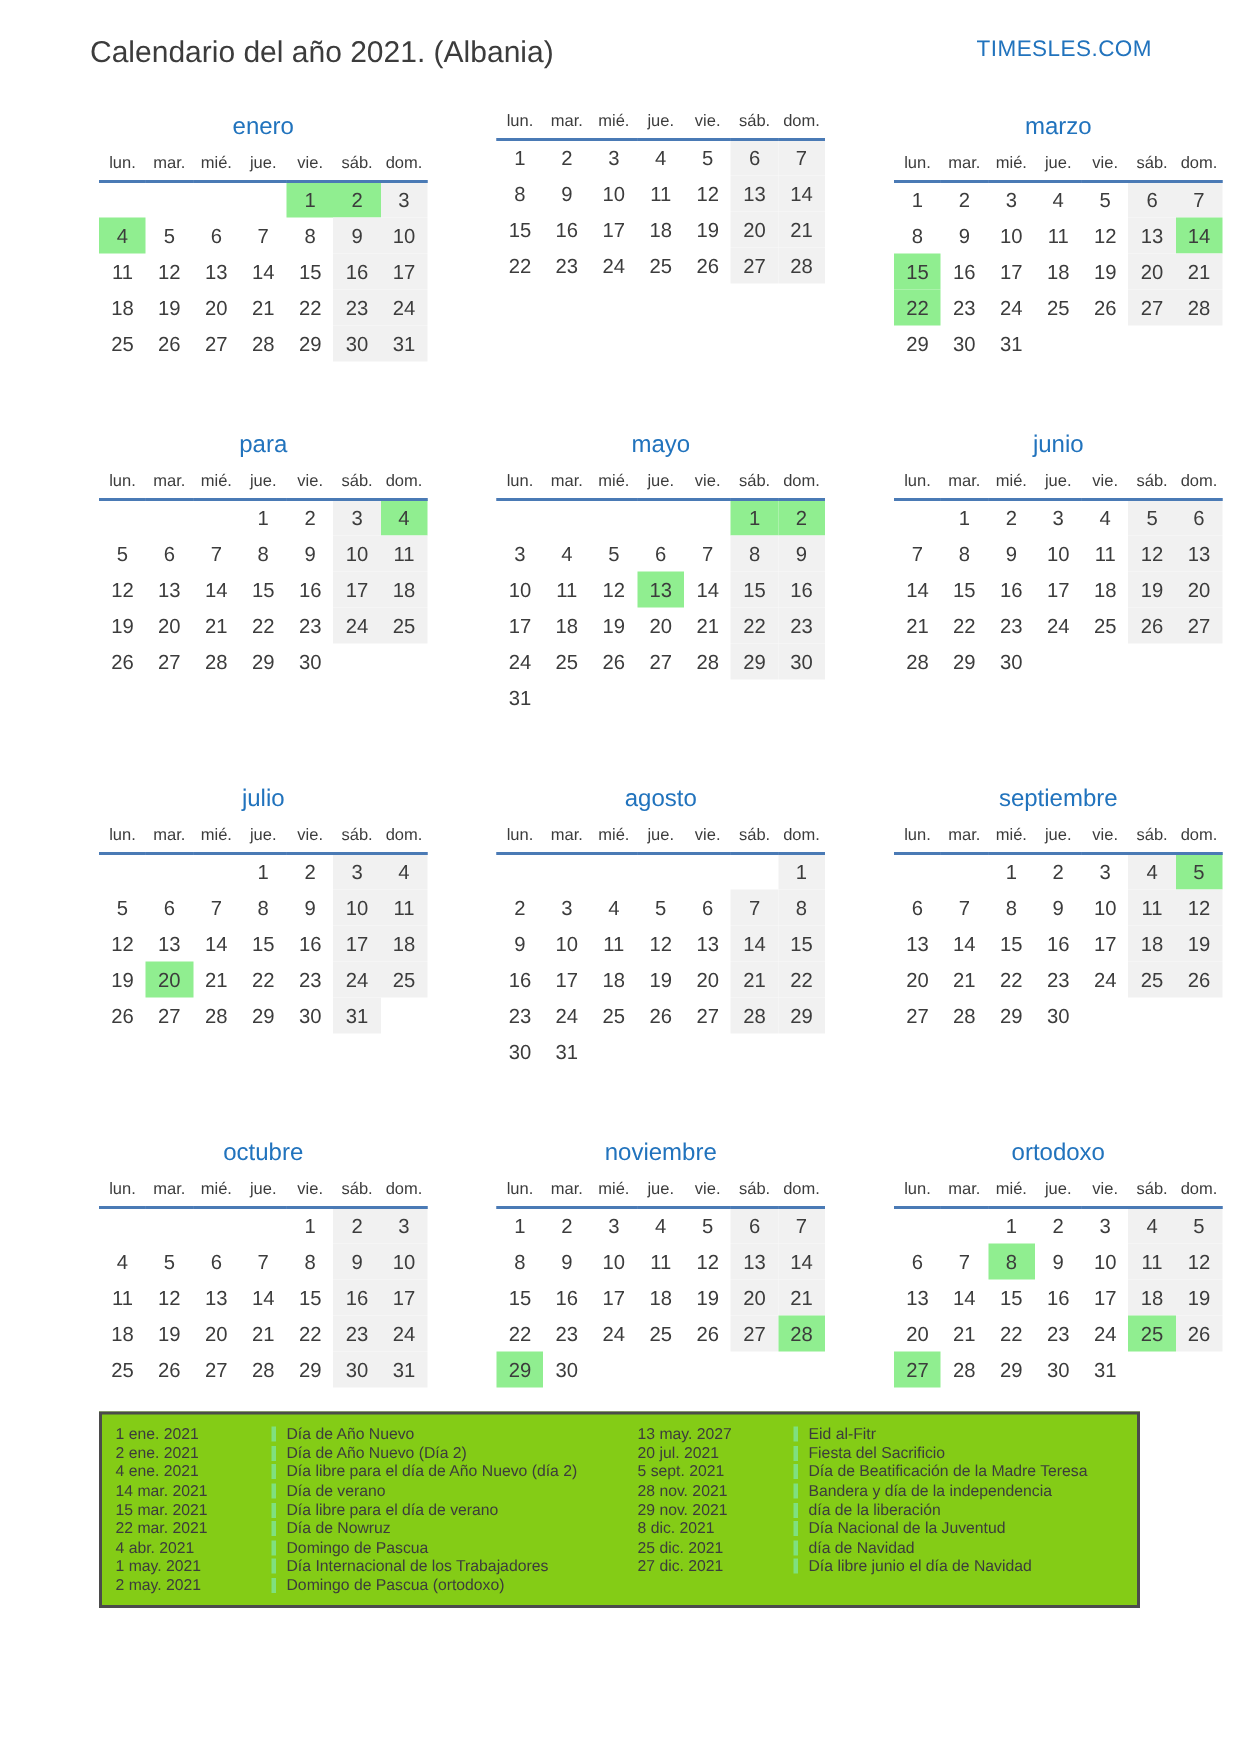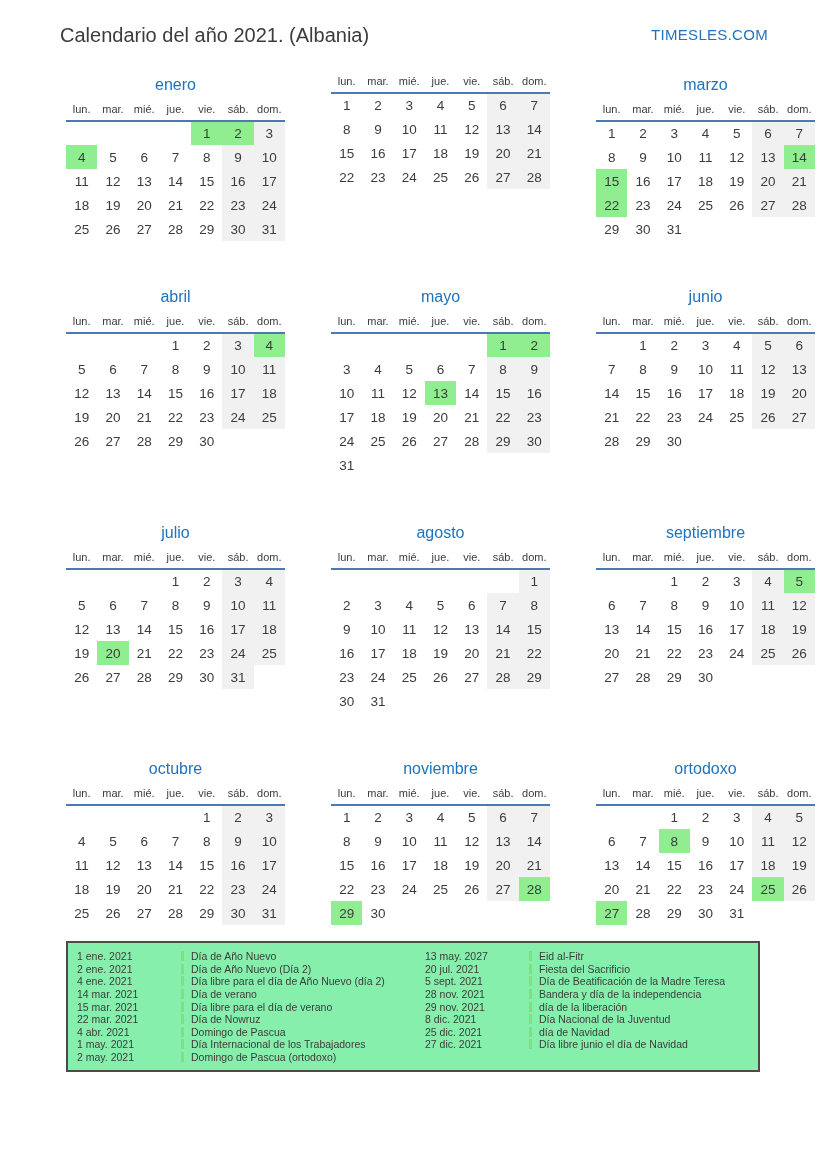--- a/index.html
+++ b/index.html
@@ -10,40 +10,40 @@
     --bargreen:#7fe07f;
     --text:#3c3c3c;
   }
   *{box-sizing:border-box;}
   html,body{margin:0;padding:0;}
   body{
     width:827px;height:1169px;background:#ffffff;
     font-family:"Liberation Sans","DejaVu Sans",sans-serif;
     color:var(--text);
   }
-  .header{display:flex;justify-content:space-between;align-items:center;padding:22px 59px 0 60px;}
+  .header{display:flex;justify-content:space-between;align-items:flex-start;padding:22px 59px 0 60px;}
   .page-title{font-size:20px;line-height:26px;color:var(--text);}
   .site-link{font-size:15px;line-height:22px;color:var(--accent);text-decoration:none;letter-spacing:.3px;cursor:pointer;}
   .months{display:grid;grid-template-columns:repeat(3,219px);column-gap:17px;row-gap:17px;margin:27px 0 0 66px;align-items:start;gap:46px;}
   .month{width:219px;}
   .month-title{font-size:16px;line-height:20px;margin-bottom:8px;text-align:center;color:var(--accent);cursor:pointer;}
   table.cal{border-collapse:collapse;table-layout:fixed;width:219px;}
   table.cal th{
     font-size:11px;font-weight:400;color:var(--text);text-align:center;
     padding:0 0 5px 0;border-bottom:2px solid var(--line);
   }
   table.cal td{
     height:24px;font-size:13.5px;color:var(--text);
     text-align:center;vertical-align:middle;
   }
   td.weekend{background:var(--wgray);}
   td.holiday{background:var(--green);}
   .legend{
     width:694px;margin:16px 0 0 66px;border:2px solid #4b4b4b;
-    padding:7px 9px;display:flex;background:#86efac;
+    padding:7px 9px;display:flex;background:#84cc16;
   }
   .legend-col{width:348px;flex:0 0 348px;}
   .legend-row{display:flex;align-items:center;height:12.6px;}
   .legend-date{width:104px;flex:0 0 104px;font-size:10.5px;white-space:nowrap;}
   .legend-bar{width:3px;height:10px;flex:0 0 3px;background:var(--bargreen);margin-right:7px;}
   .legend-name{font-size:10.5px;white-space:nowrap;}
 </style>
 </head>
 <body>
 
@@ -226,21 +226,21 @@
             <td>31</td>
             <td></td>
             <td></td>
             <td></td>
             <td></td>
           </tr>
         </tbody>
       </table>
     </div>
     <div class="month">
-      <div class="month-title">abril</div>
+      <div class="month-title">para</div>
       <table class="cal">
         <thead>
           <tr>
             <th>lun.</th>
             <th>mar.</th>
             <th>mié.</th>
             <th>jue.</th>
             <th>vie.</th>
             <th>sáb.</th>
             <th>dom.</th>

